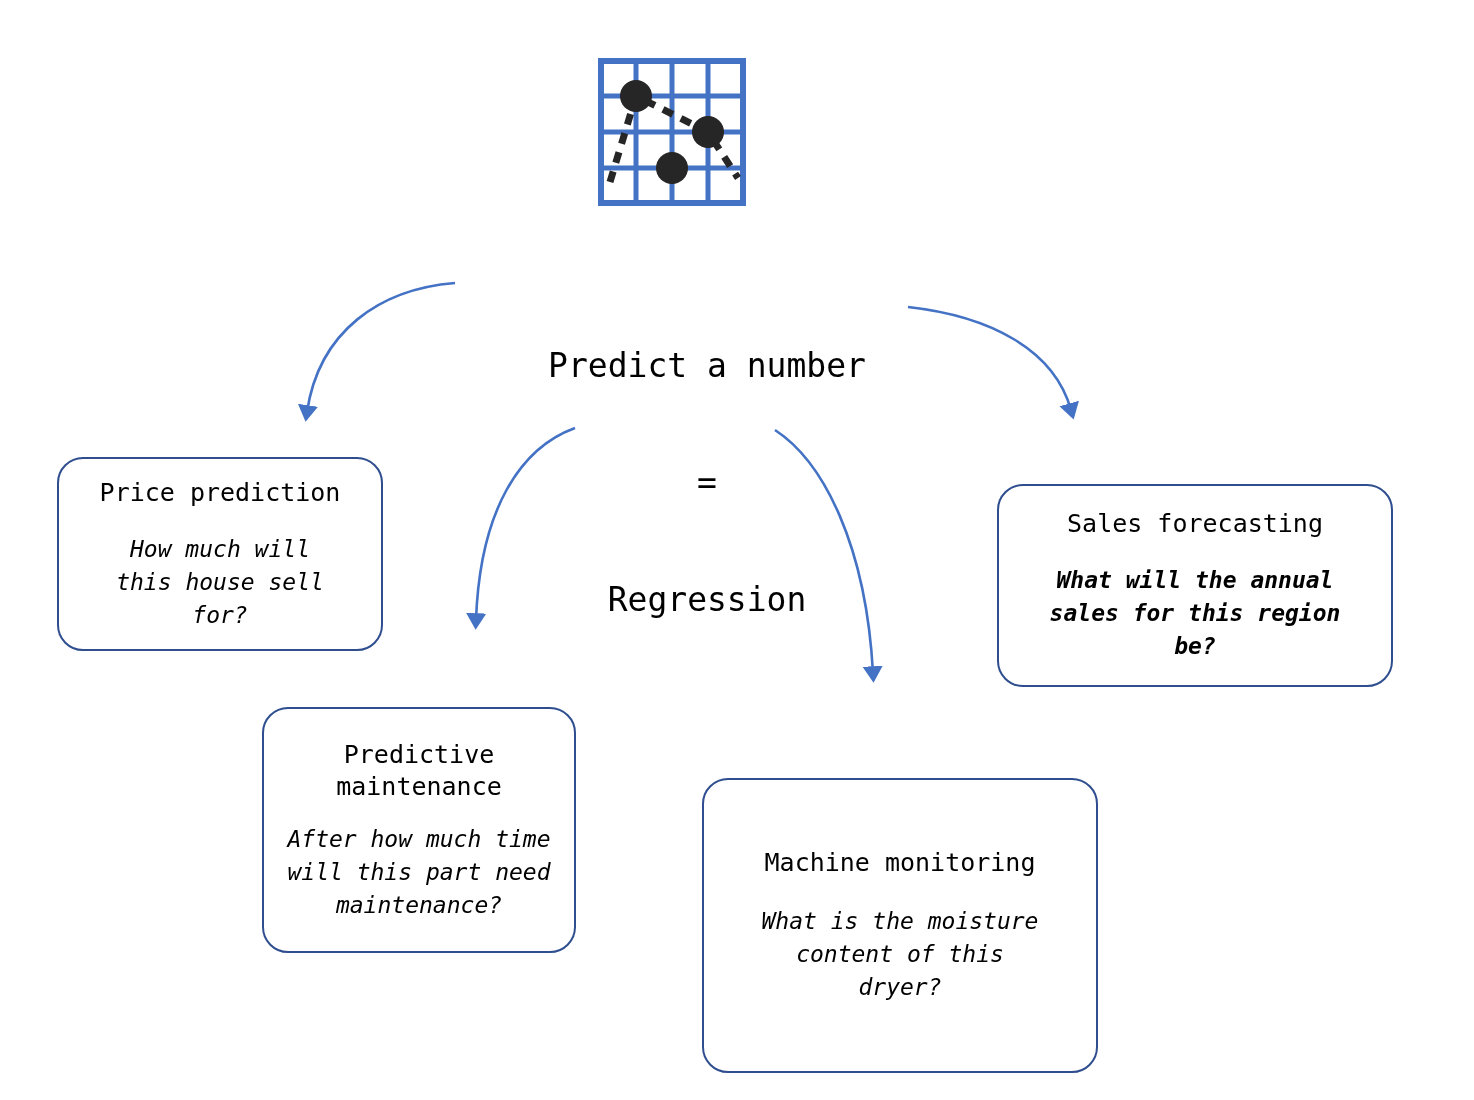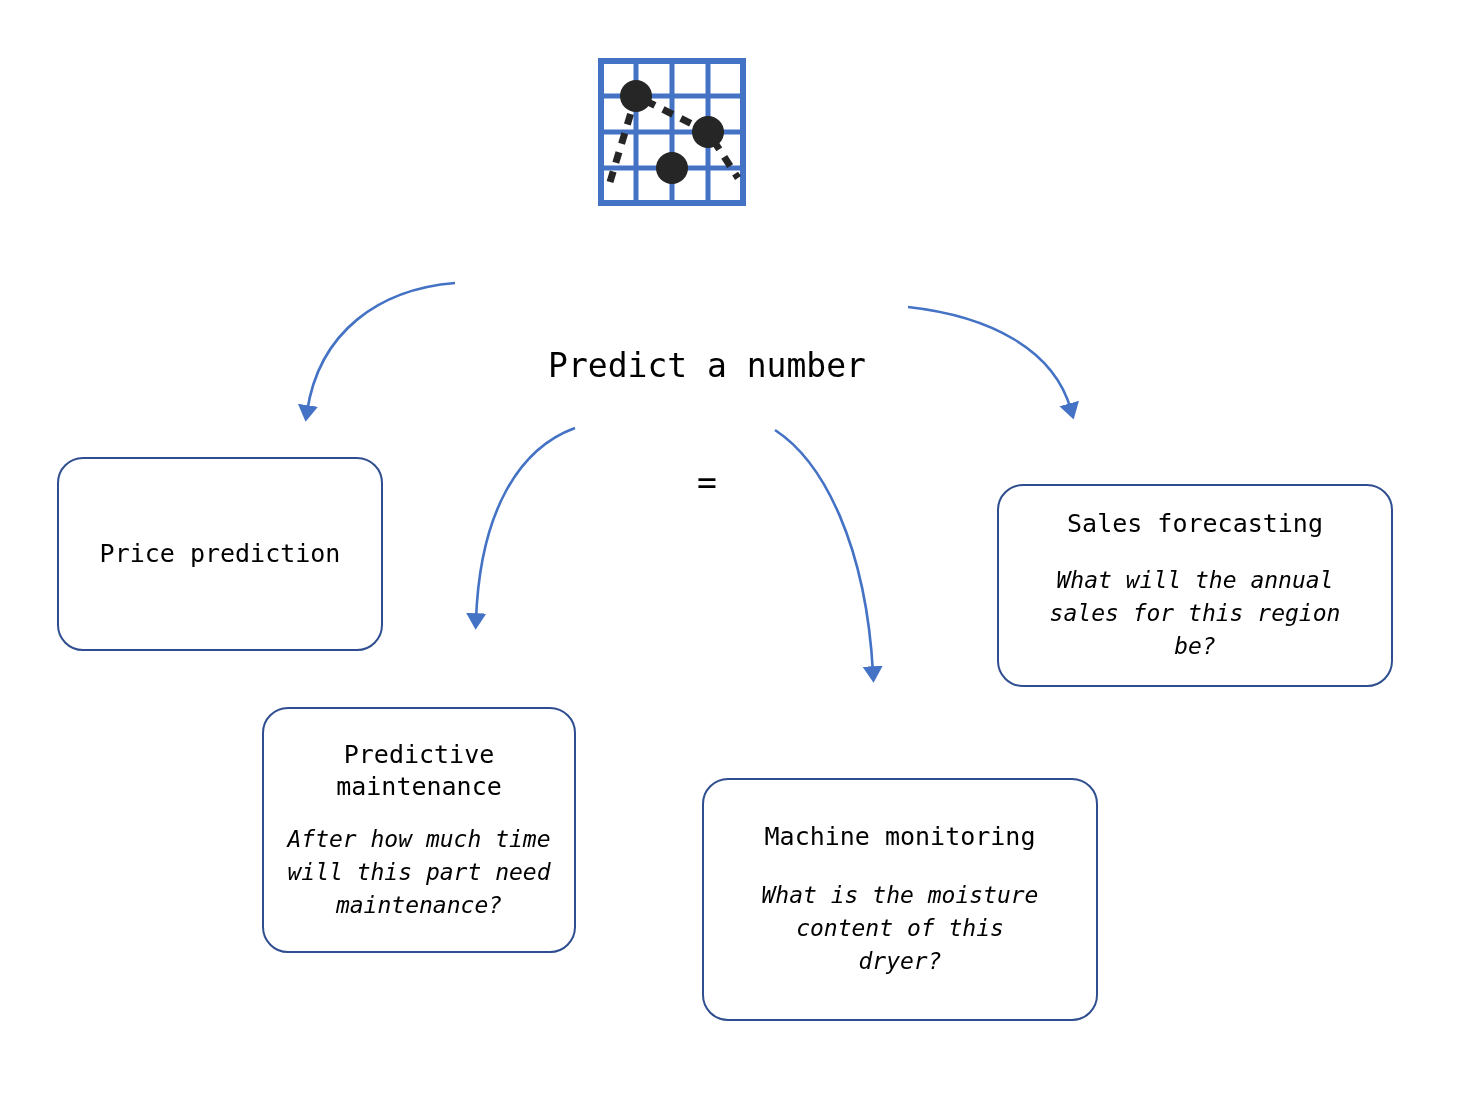--- a/index.html
+++ b/index.html
@@ -85,27 +85,27 @@
     line-height: 33px;
     font-style: italic;
     text-align: center;
     color: #000000;
     white-space: pre-line;
   }
 
   
   #box-price       { left: 57px;  top: 457px; width: 326px; height: 194px; }
   #box-maintenance { left: 262px; top: 707px; width: 314px; height: 246px; }
-  #box-machine     { left: 702px; top: 778px; width: 396px; height: 243px; }
+  #box-machine     { left: 702px; top: 778px; width: 396px; height: 295px; }
   #box-sales       { left: 997px; top: 484px; width: 396px; height: 203px; }
 
   #box-price .node-sub       { margin-top: 24px; }
   #box-maintenance .node-sub { margin-top: 20px; }
   #box-machine .node-sub     { margin-top: 26px; }
-  #box-sales .node-sub       { margin-top: 24px; }
+  #box-sales .node-sub       { margin-top: 24px; font-weight: bold; }
 </style>
 </head>
 <body>
 
 <div id="canvas">
 
   <div class="icon-wrap">
     <svg width="148" height="148" viewBox="0 0 148 148" aria-hidden="true">
 
       <rect x="3" y="3" width="142" height="142" fill="#ffffff" stroke="#4472C4" stroke-width="6"></rect>
@@ -139,24 +139,28 @@
     <path d="M575,428 C 520,448 480,510 476,620" fill="none" stroke="#4472C4" stroke-width="2.6" marker-end="url(#ah)"></path>
 
     <path d="M775,430 C 824,462 866,546 873,673" fill="none" stroke="#4472C4" stroke-width="2.6" marker-end="url(#ah)"></path>
 
     <path d="M908,307 C 989,316 1054,349 1071,410" fill="none" stroke="#4472C4" stroke-width="2.6" marker-end="url(#ah)"></path>
   </svg>
 
   <div class="center-title">
     <span class="line">Predict a number</span>
     <span class="line">=</span>
+    <span class="line">Regression</span>
   </div>
 
   <div class="node-box" id="box-price">
     <div class="node-title">Price prediction</div>
+    <div class="node-sub">How much will
+this house sell
+for?</div>
   </div>
 
   <div class="node-box" id="box-maintenance">
     <div class="node-title">Predictive
 maintenance</div>
     <div class="node-sub">After how much time
 will this part need
 maintenance?</div>
   </div>
 

